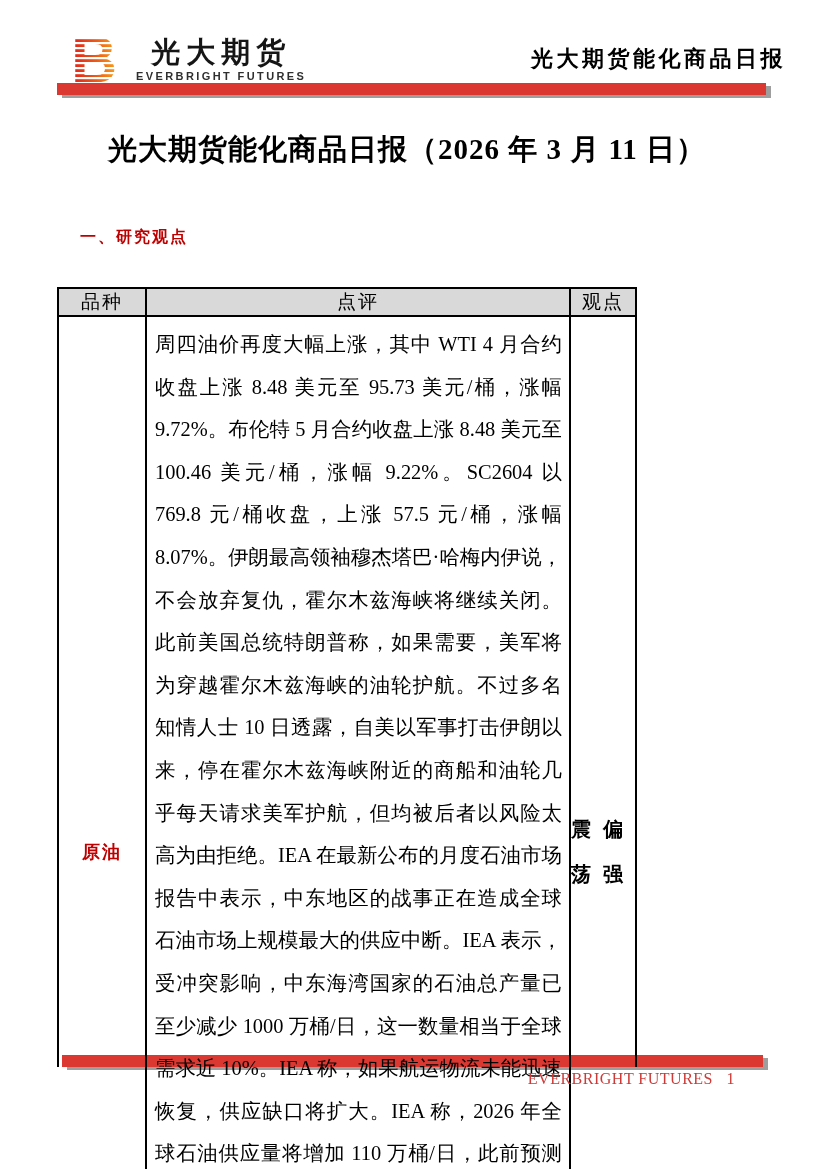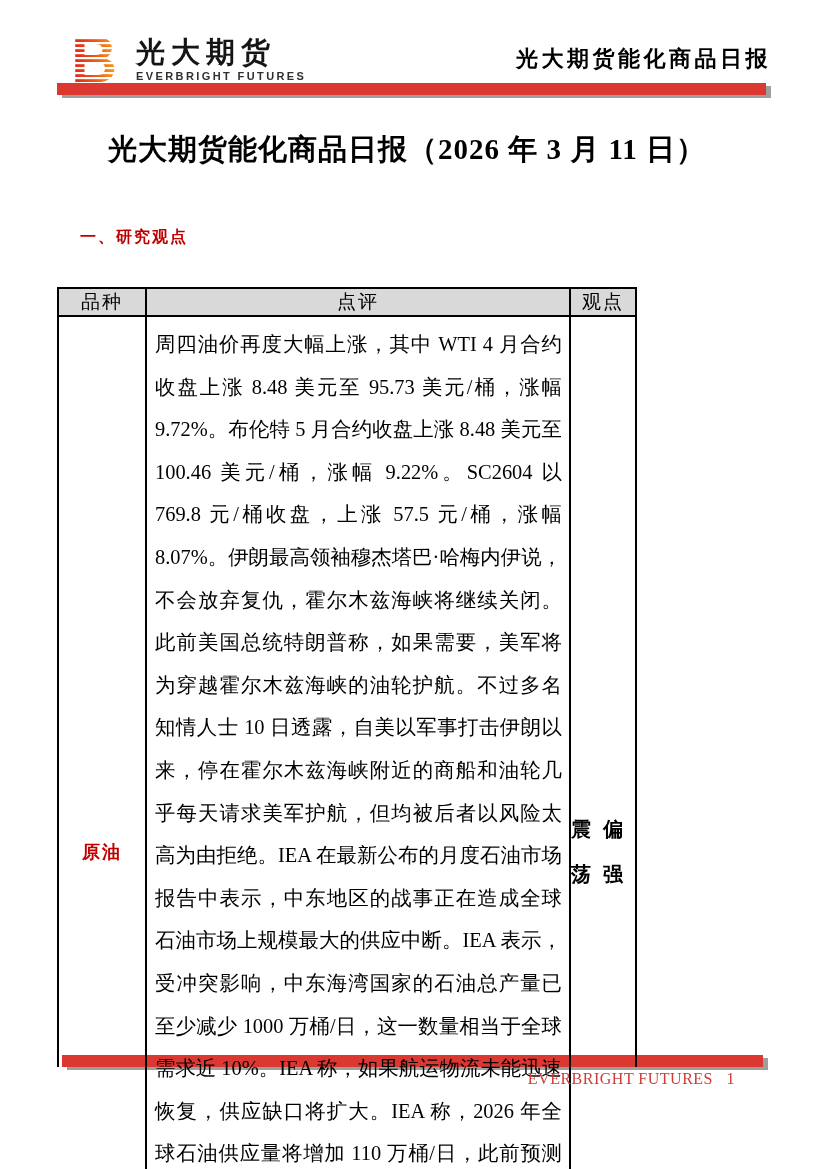--- a/index.html
+++ b/index.html
@@ -5,31 +5,31 @@
   html,body { margin:0; padding:0; background:#e9e9e9; }
   .page {
     position:relative; width:826px; height:1169px; margin:0 auto;
     background:#ffffff; overflow:hidden;
     font-family:"Liberation Serif","DejaVu Serif",serif; color:#000;
   }
 
   
   .brand { position:absolute; left:66px; top:31px; display:flex; align-items:center; }
   .logo-mark { width:57px; height:57px; flex:0 0 auto; }
-  .brand-text { margin-left:13px; }
+  .brand-text { margin-left:13px;text-align:center; }
   .brand-cn {
     font-family:"Liberation Sans","DejaVu Sans",sans-serif; font-weight:bold;
     font-size:29px; letter-spacing:6px; color:#151515; line-height:30px;
   }
   .brand-en {
     font-family:"Liberation Sans","DejaVu Sans",sans-serif; font-weight:bold;
     font-size:11px; letter-spacing:2.4px; color:#2f2f2f; margin-top:3px;
   }
   .doc-title {
-    position:absolute; right:55px; top:44px;
+    position:absolute; right:40px; top:44px;
     font-size:22px; font-weight:bold; letter-spacing:3.5px; white-space:nowrap;
   }
   .header-rule {
     position:absolute; left:57px; top:83px; width:709px; height:12px;
     background:#DB3832; box-shadow:5px 3px 0 #9e9e9e;
   }
 
   
   .main-title {
     position:absolute; left:57px; top:130px; width:700px; text-align:center;

